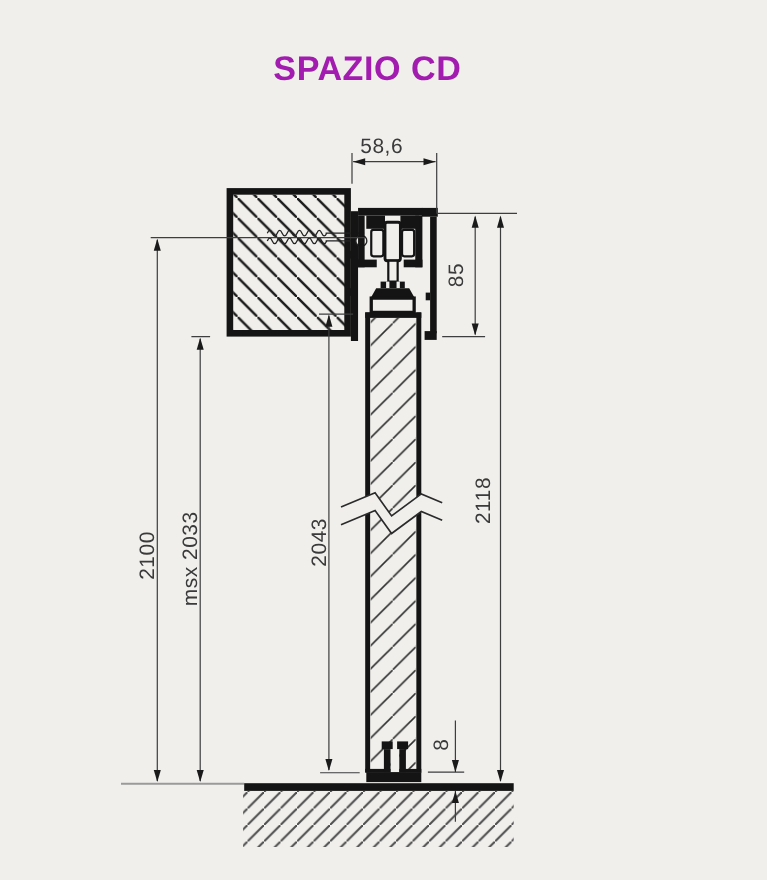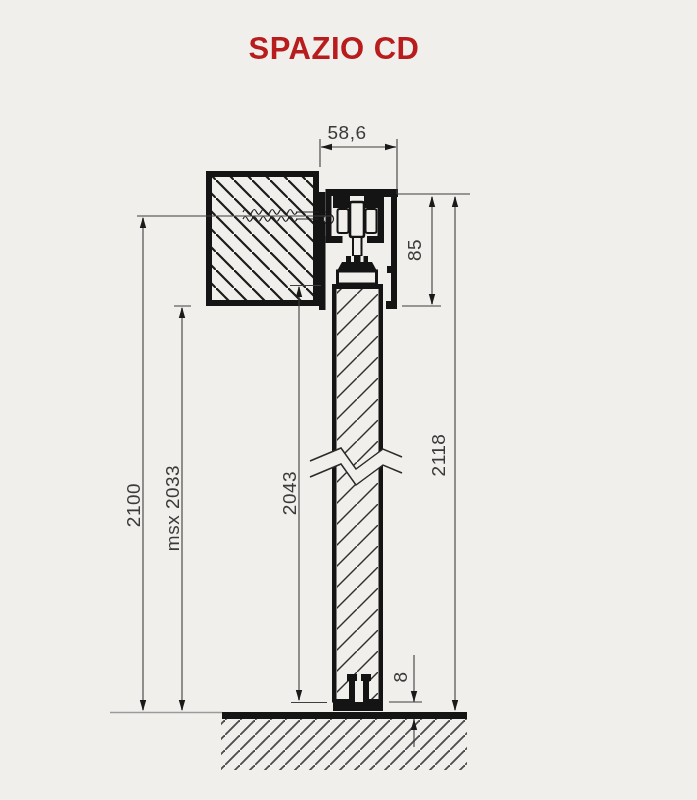--- a/index.html
+++ b/index.html
@@ -1,22 +1,22 @@
 <!DOCTYPE html>
 <html><head>
 <meta charset="utf-8">
 <style>
   html,body{margin:0;padding:0;background:#e8e7e5;}
   .stage{
     position:relative;width:697px;height:800px;overflow:hidden;
     background:#f0efec;font-family:"Liberation Sans",sans-serif;
   }
   .title{
-    position:absolute;top:31px;left:334px;transform:translateX(-50%);
-    font-size:31px;font-weight:bold;letter-spacing:.5px;color:#b91c1c;white-space:nowrap;
+    position:absolute;top:45px;left:334px;transform:translateX(-50%);
+    font-size:31px;font-weight:bold;letter-spacing:.5px;color:#a21caf;white-space:nowrap;
   }
   svg{position:absolute;inset:0;}
   .dimtext{fill:#3a3a3a;font-size:19px;font-family:"Liberation Sans",sans-serif;letter-spacing:.5px;}
 </style>
 </head>
 <body>
 
 <div class="stage">
 
   <div class="title">SPAZIO CD</div>

